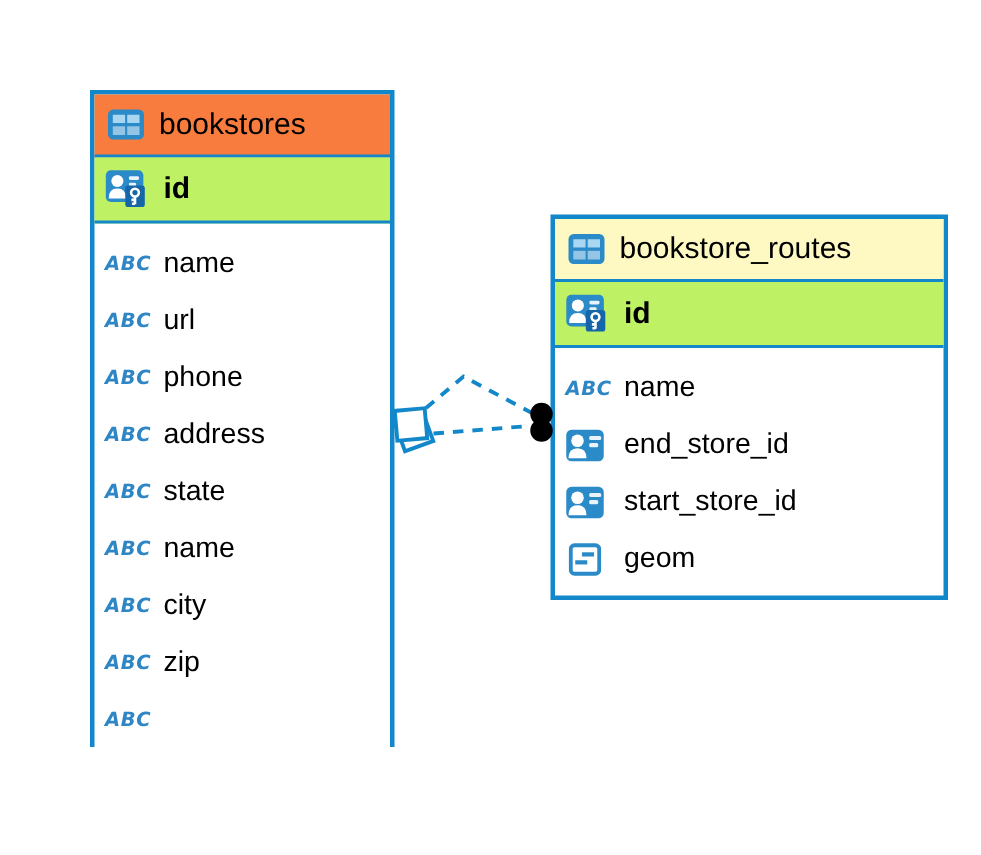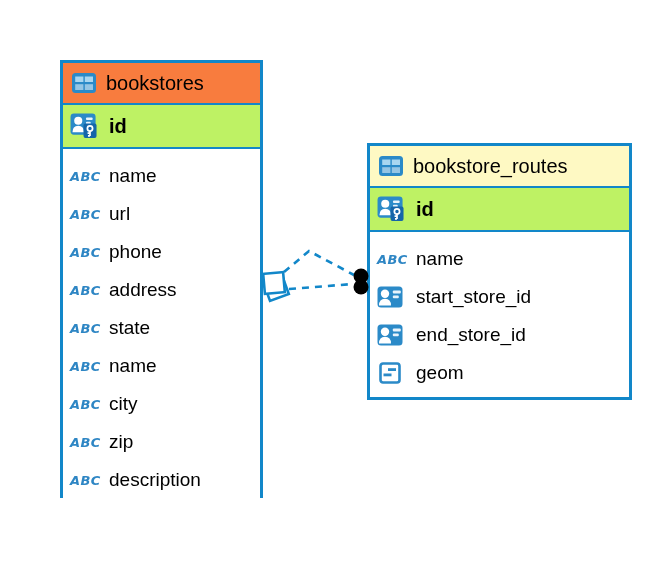--- a/index.html
+++ b/index.html
@@ -177,21 +177,20 @@
       <div class="col">
         <span class="icon-box">
             <span class="abc-glyph">ABC</span>
           </span>
         <span>zip</span>
       </div>
       <div class="col">
         <span class="icon-box">
             <span class="abc-glyph">ABC</span>
           </span>
-        <span>description</span>
       </div>
       <div class="col">
         <span class="icon-box">
           <svg class="geom-svg" width="22" height="22" viewBox="0 0 22 22">
             <rect x="1.5" y="1.5" width="19" height="19" rx="2.5" fill="#ffffff" stroke="#2b8ac8" stroke-width="2.6"></rect>
             <rect x="9" y="6.2" width="8" height="2.8" fill="#2b8ac8"></rect>
             <rect x="4.5" y="11.5" width="8" height="2.8" fill="#2b8ac8"></rect>
           </svg>
         </span>
         <span>geom</span>
@@ -237,33 +236,33 @@
       <div class="col">
         <span class="icon-box">
           <svg width="26" height="22" viewBox="0 0 26 22">
             <rect x="0.5" y="0.5" width="25" height="21" rx="3.5" fill="#2b8ac8"></rect>
             <circle cx="8" cy="7.8" r="4.2" fill="#ffffff"></circle>
             <path d="M2 19.5 Q2 12.8 8 12.8 Q14 12.8 14 19.5 Z" fill="#ffffff"></path>
             <rect x="15.8" y="4.6" width="8" height="2.8" rx="1" fill="#e8f3fb"></rect>
             <rect x="15.8" y="9.4" width="6" height="2.8" rx="1" fill="#e8f3fb"></rect>
           </svg>
         </span>
-        <span>start_store_id</span>
+        <span>end_store_id</span>
       </div>
       <div class="col">
         <span class="icon-box">
           <svg width="26" height="22" viewBox="0 0 26 22">
             <rect x="0.5" y="0.5" width="25" height="21" rx="3.5" fill="#2b8ac8"></rect>
             <circle cx="8" cy="7.8" r="4.2" fill="#ffffff"></circle>
             <path d="M2 19.5 Q2 12.8 8 12.8 Q14 12.8 14 19.5 Z" fill="#ffffff"></path>
             <rect x="15.8" y="4.6" width="8" height="2.8" rx="1" fill="#e8f3fb"></rect>
             <rect x="15.8" y="9.4" width="6" height="2.8" rx="1" fill="#e8f3fb"></rect>
           </svg>
         </span>
-        <span>end_store_id</span>
+        <span>start_store_id</span>
       </div>
       <div class="col">
         <span class="icon-box">
           <svg class="geom-svg" width="22" height="22" viewBox="0 0 22 22">
             <rect x="1.5" y="1.5" width="19" height="19" rx="2.5" fill="#ffffff" stroke="#2b8ac8" stroke-width="2.6"></rect>
             <rect x="9" y="6.2" width="8" height="2.8" fill="#2b8ac8"></rect>
             <rect x="4.5" y="11.5" width="8" height="2.8" fill="#2b8ac8"></rect>
           </svg>
         </span>
         <span>geom</span>

